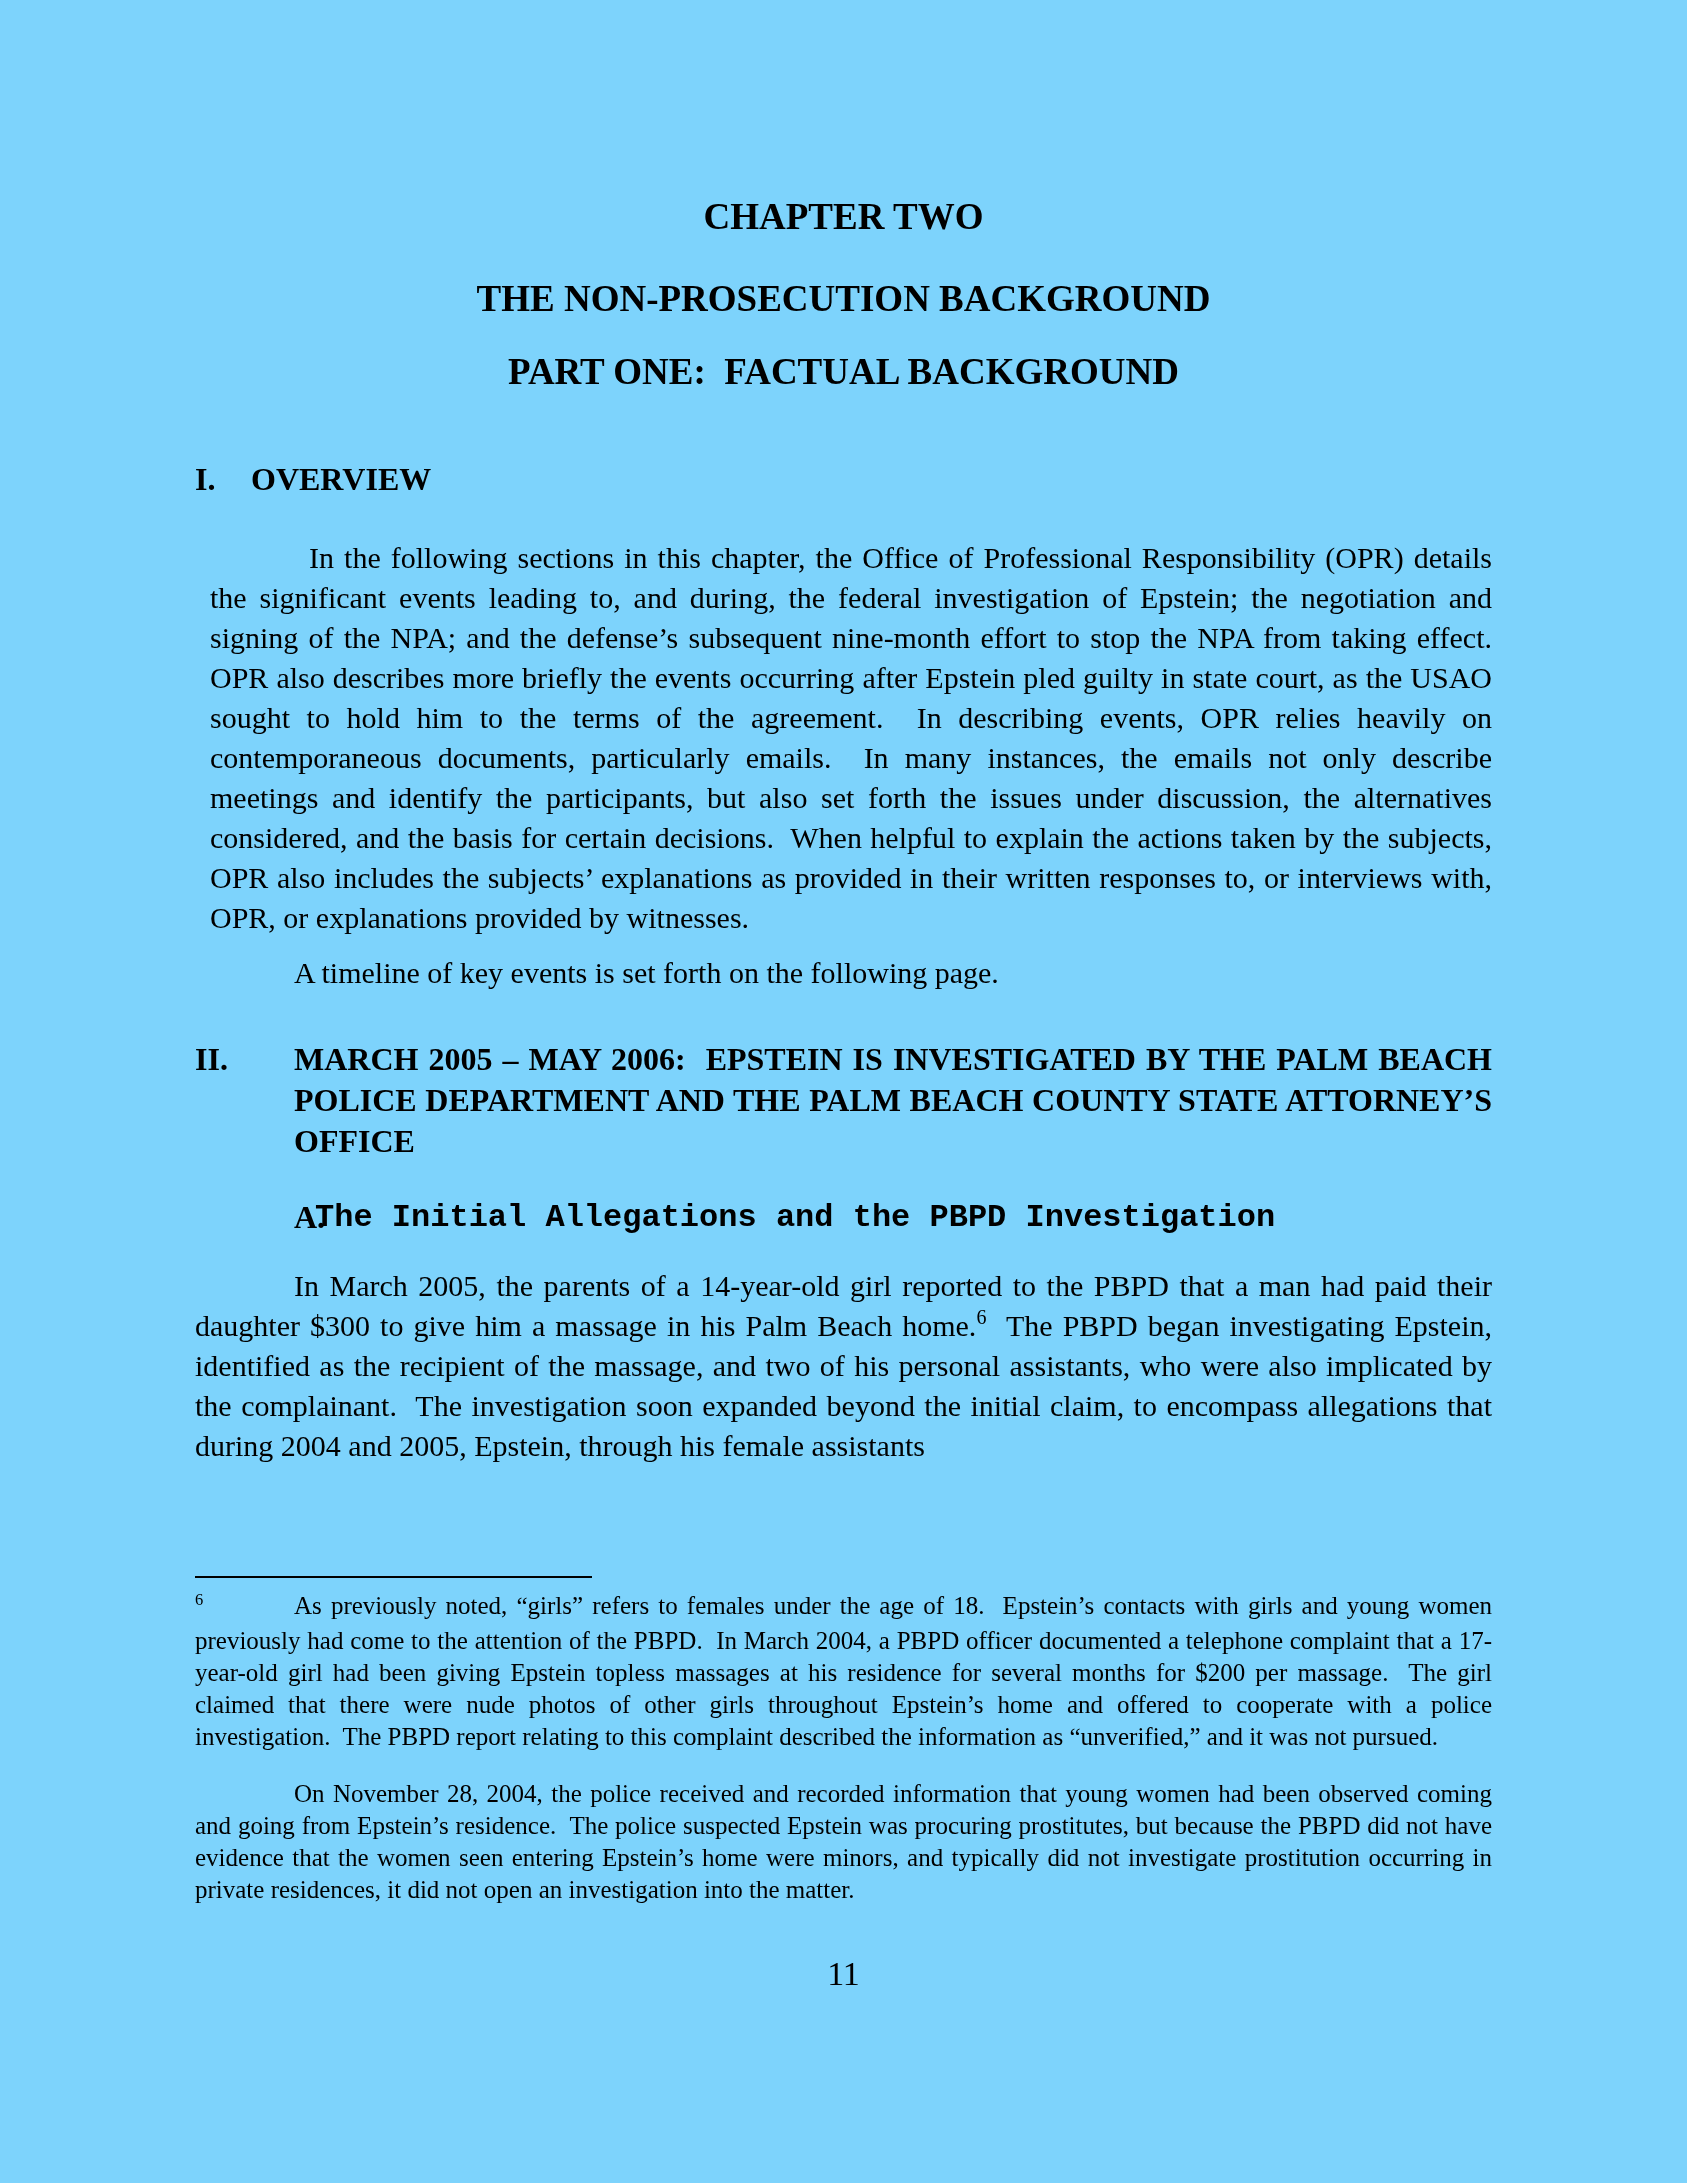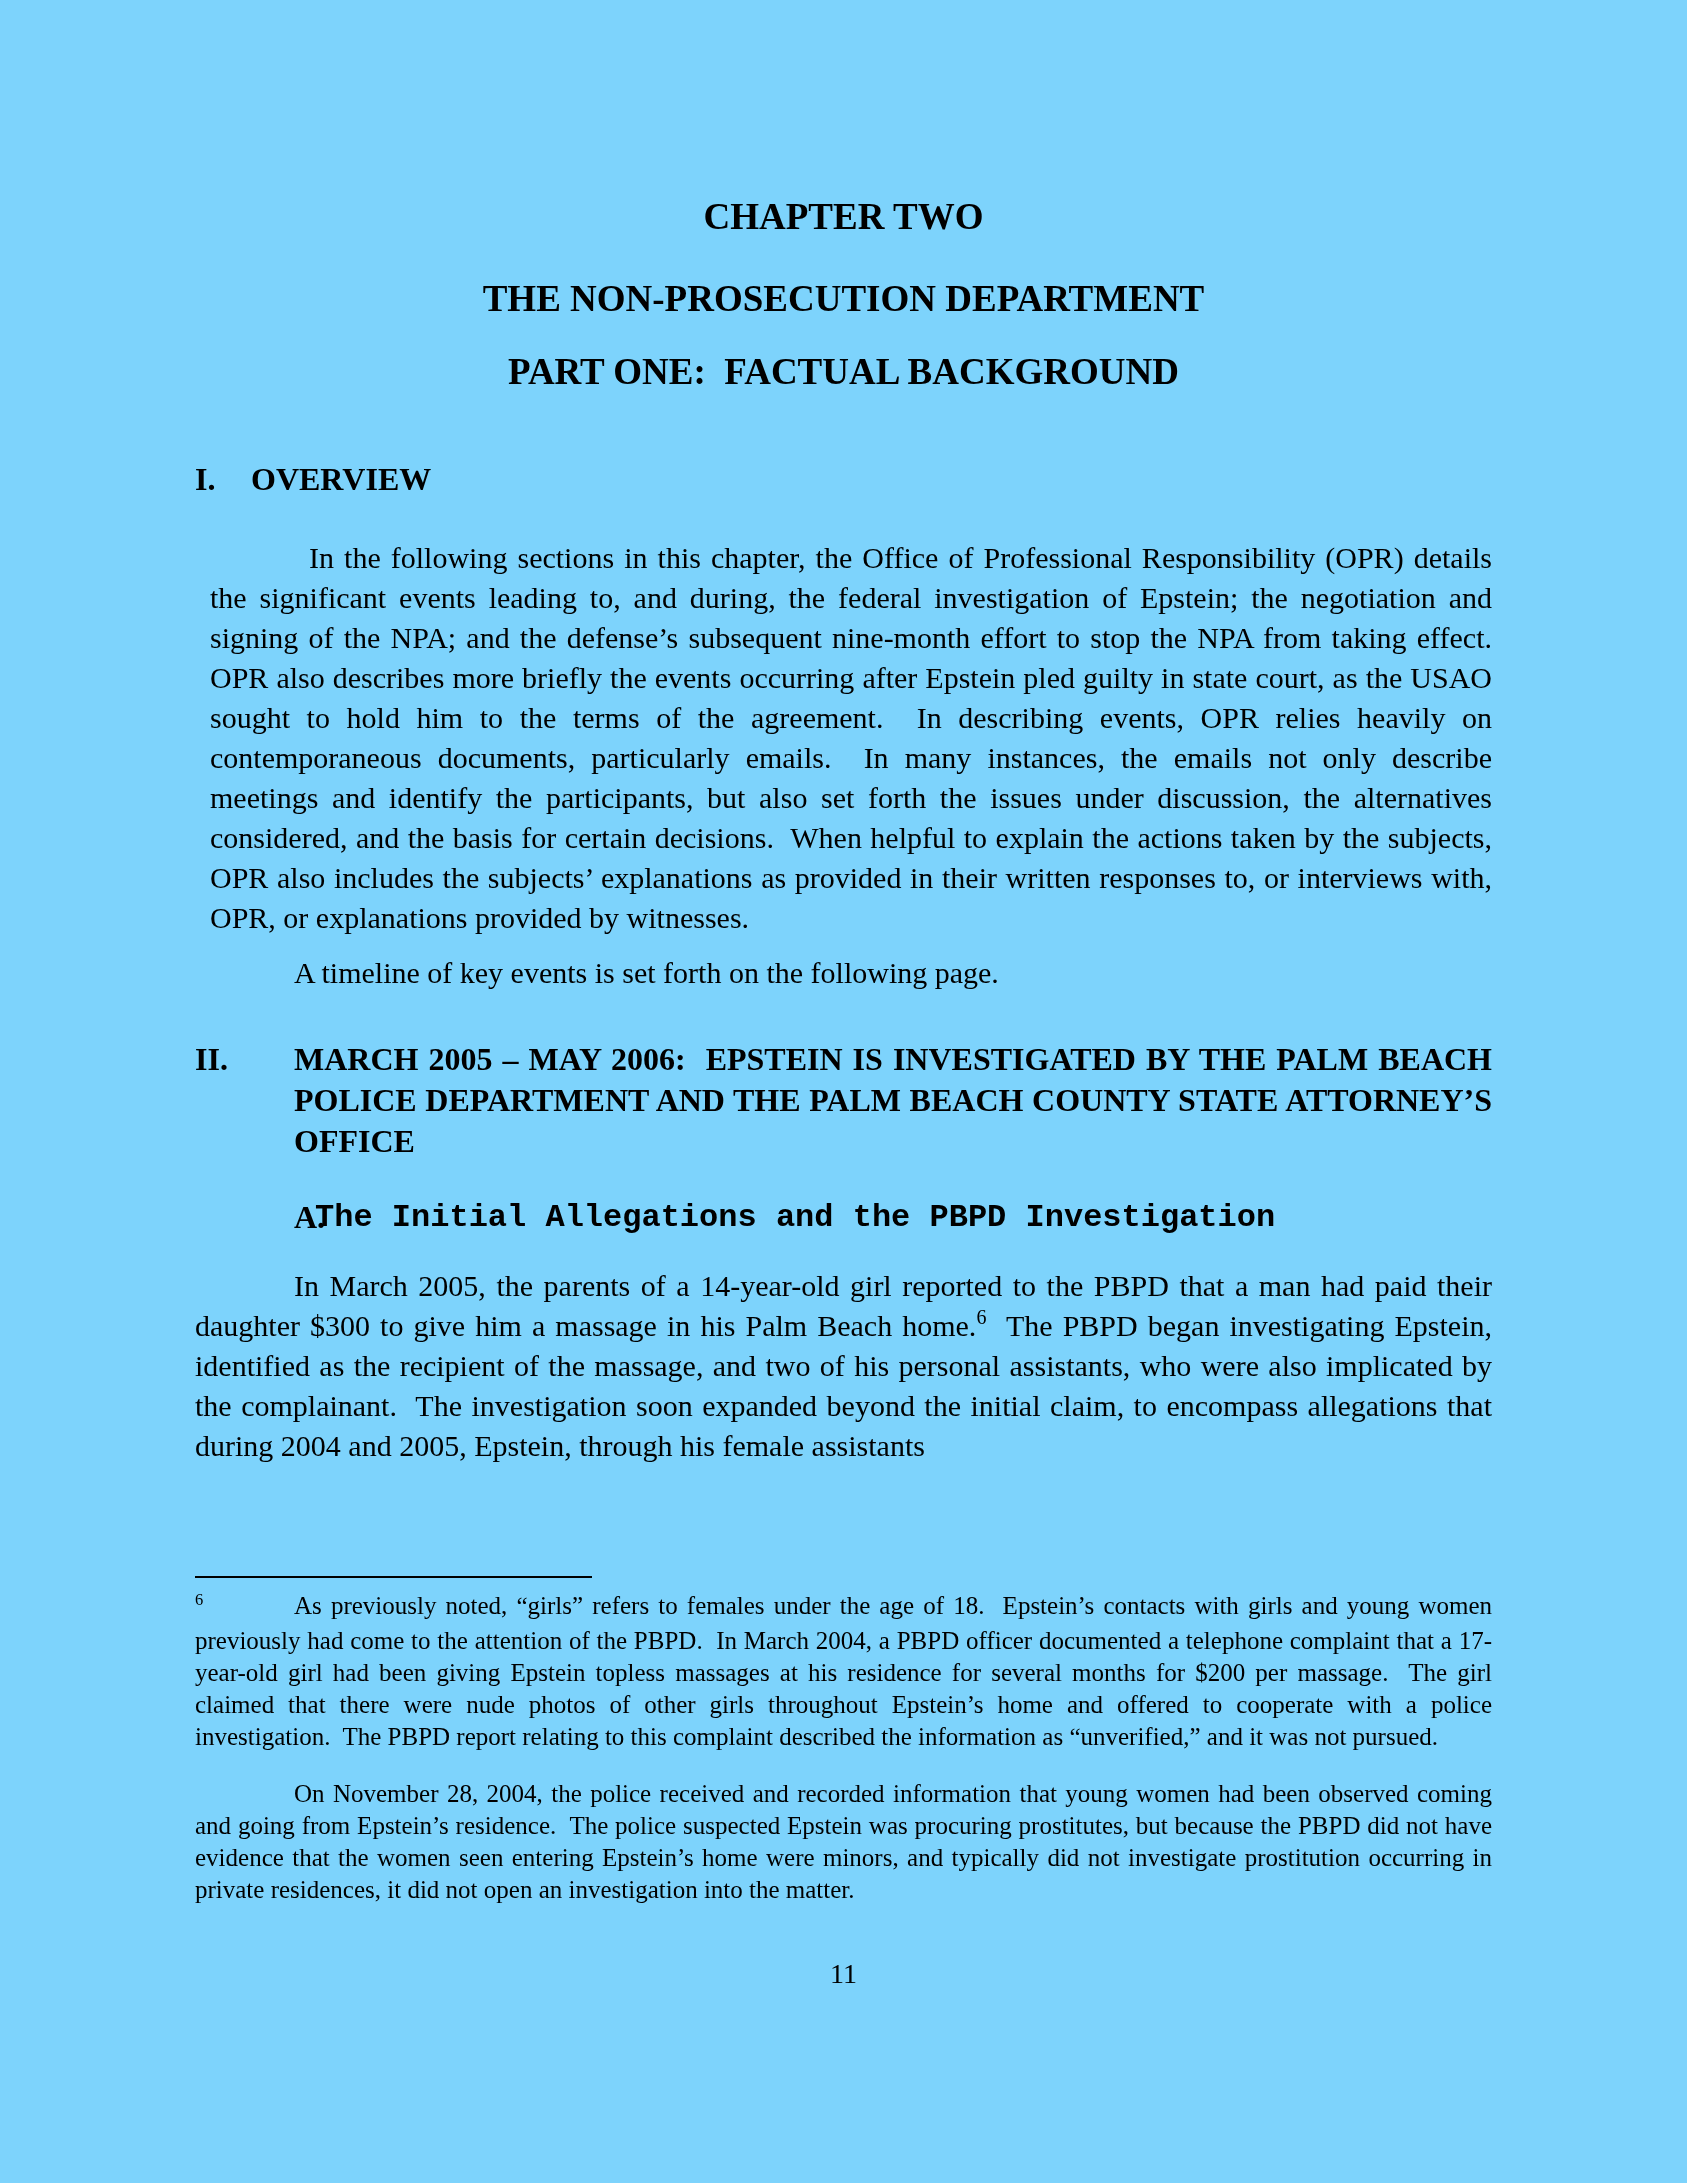--- a/index.html
+++ b/index.html
@@ -109,33 +109,33 @@
     display: inline-block;
     width: 99px;
     font-size: 16.5px;
     transform: translateY(-9.3px);
     text-indent: 0;
   }
 
   .page-number {
     margin-top: 48px;
     text-align: center;
-    font-size: 28px;
+    font-size: 34px;
     line-height: 40px;
   }
 </style>
 </head>
 <body>
 
 <div class="page">
   <div class="content">
 
     <div class="title-line title-chapter">CHAPTER TWO</div>
 
-    <div class="title-line title-main">THE NON-PROSECUTION DEPARTMENT</div>
+    <div class="title-line title-main">THE NON-PROSECUTION BACKGROUND</div>
 
     <div class="title-line title-part">PART ONE:  FACTUAL BACKGROUND</div>
 
     <div class="heading-1">
       <span class="h-num">I.</span>
       <div class="h-text">OVERVIEW</div>
     </div>
 
     <div class="body-para para-overview">In the following sections in this chapter, the Office of Professional Responsibility (OPR) details the significant events leading to, and during, the federal investigation of Epstein; the negotiation and signing of the NPA; and the defense’s subsequent nine-month effort to stop the NPA from taking effect.  OPR also describes more briefly the events occurring after Epstein pled guilty in state court, as the USAO sought to hold him to the terms of the agreement.  In describing events, OPR relies heavily on contemporaneous documents, particularly emails.  In many instances, the emails not only describe meetings and identify the participants, but also set forth the issues under discussion, the alternatives considered, and the basis for certain decisions.  When helpful to explain the actions taken by the subjects, OPR also includes the subjects’ explanations as provided in their written responses to, or interviews with, OPR, or explanations provided by witnesses.</div>
 

